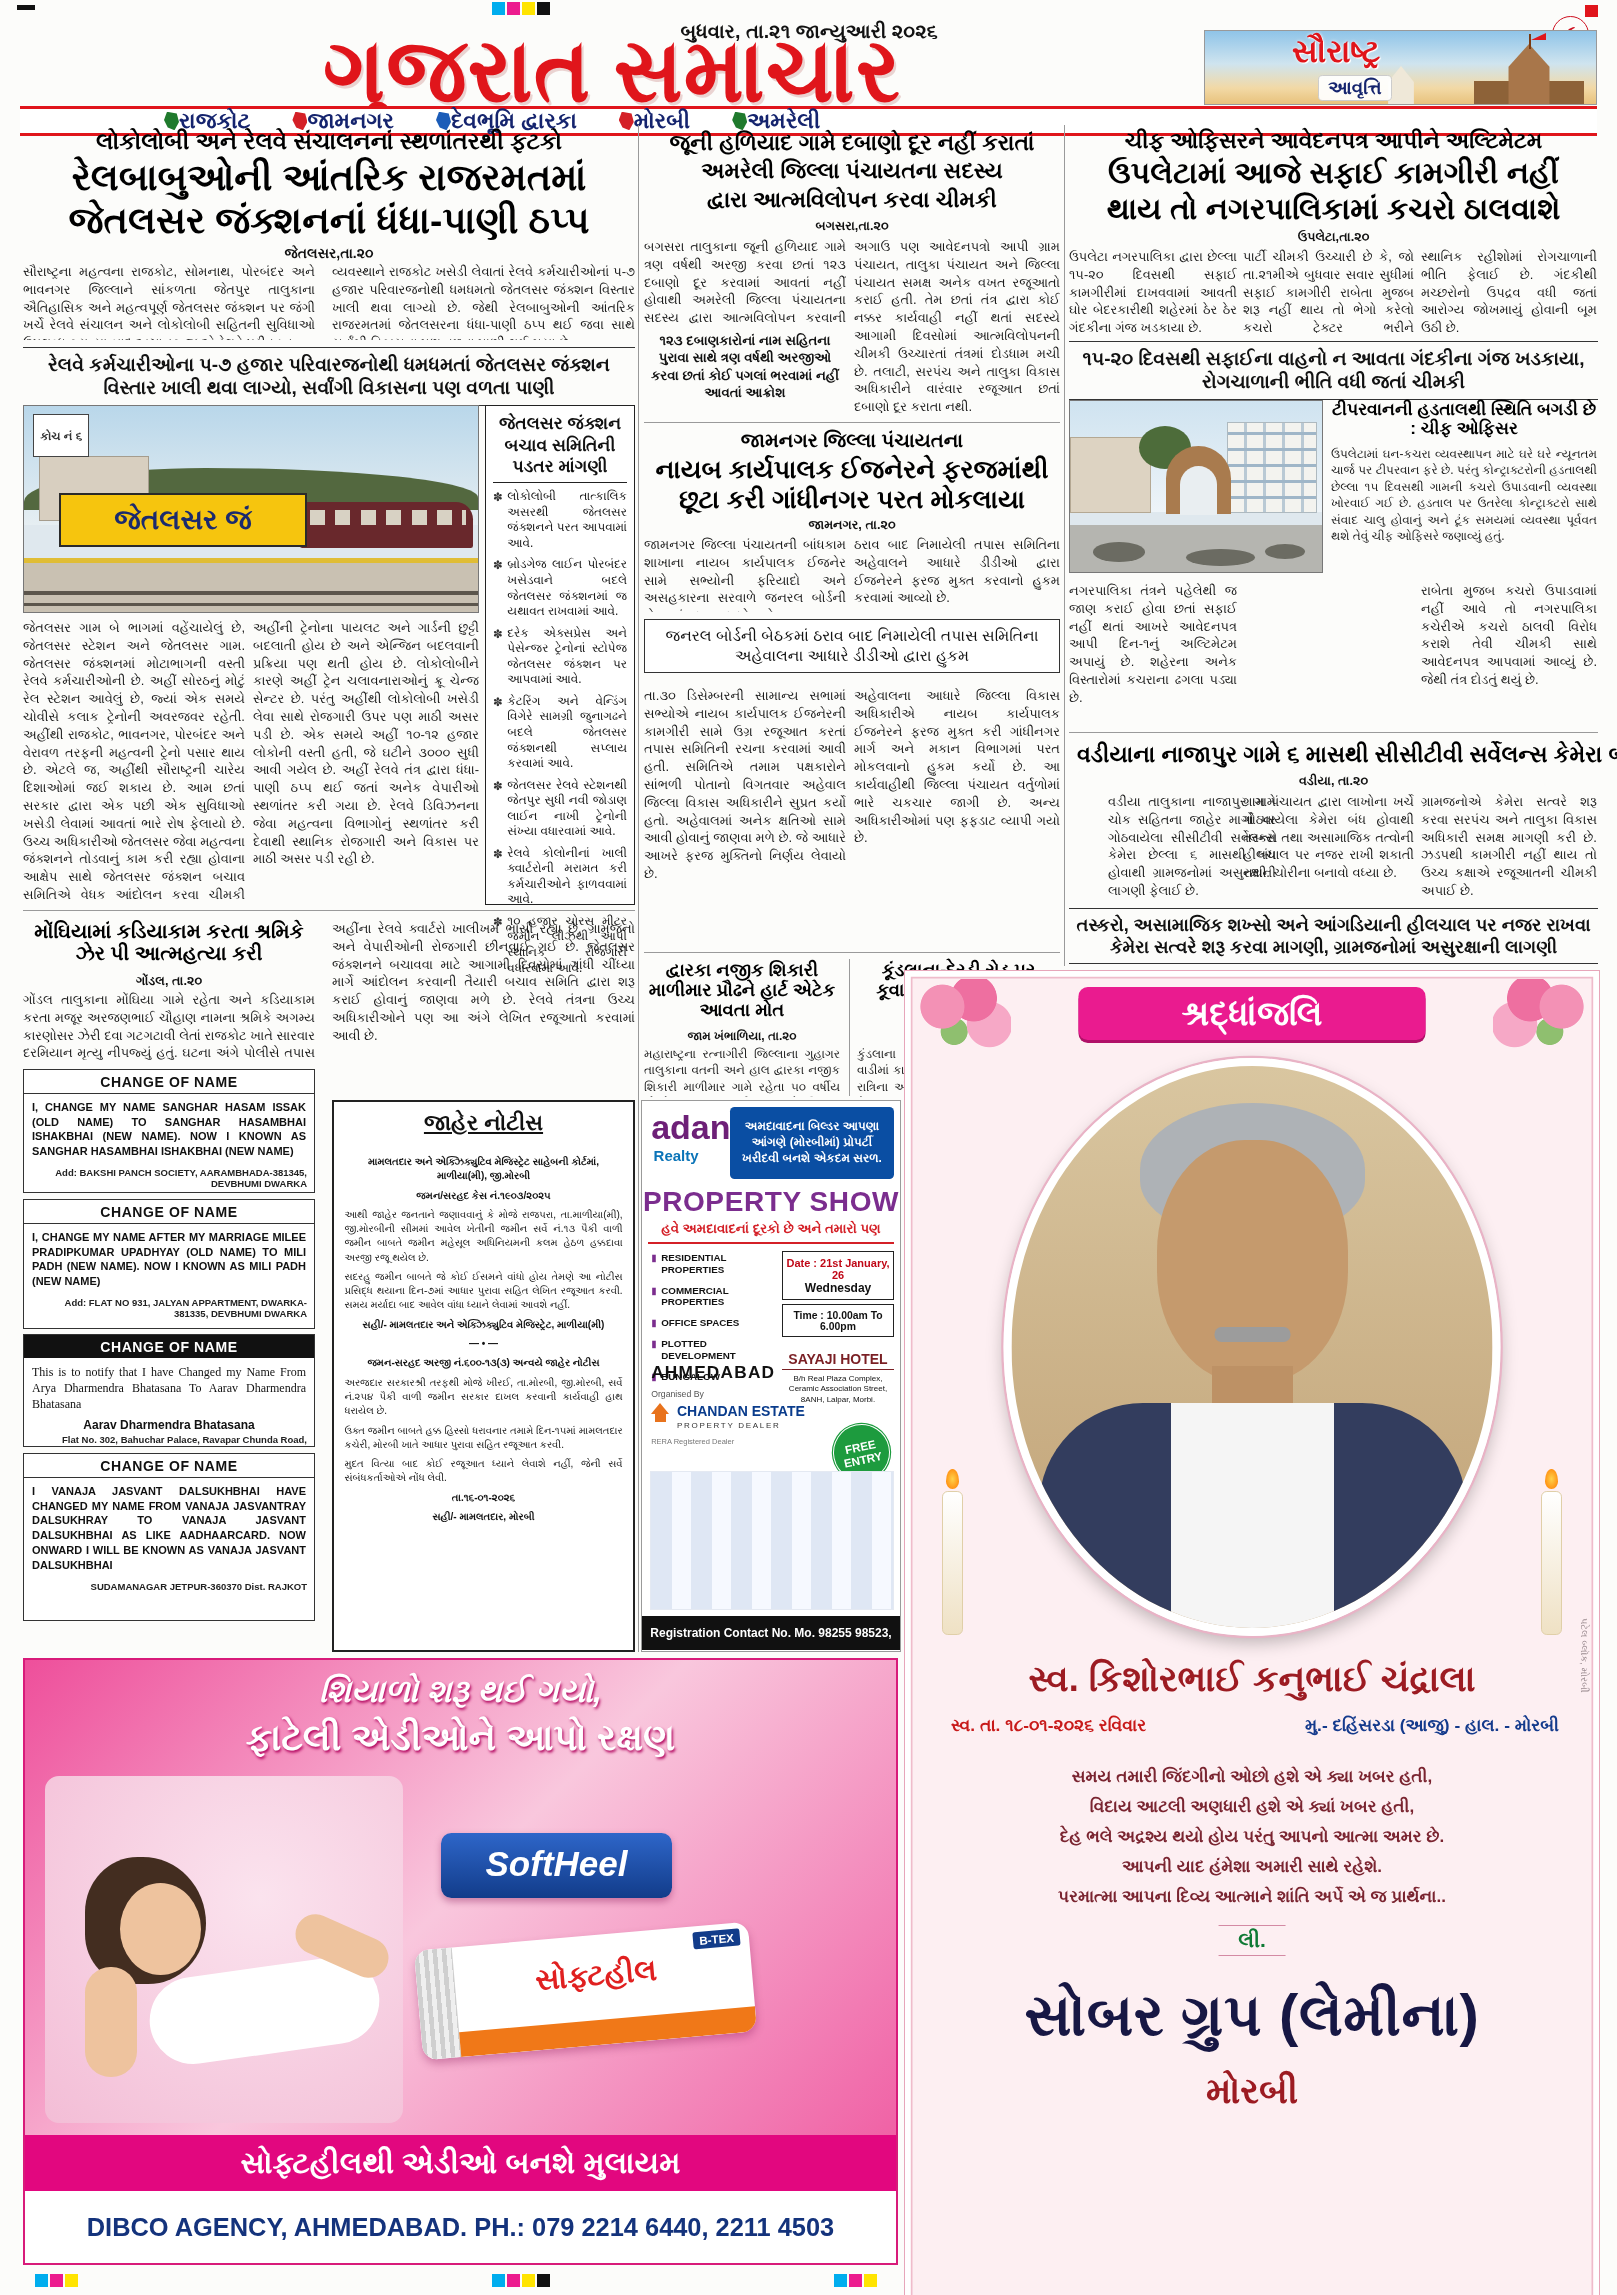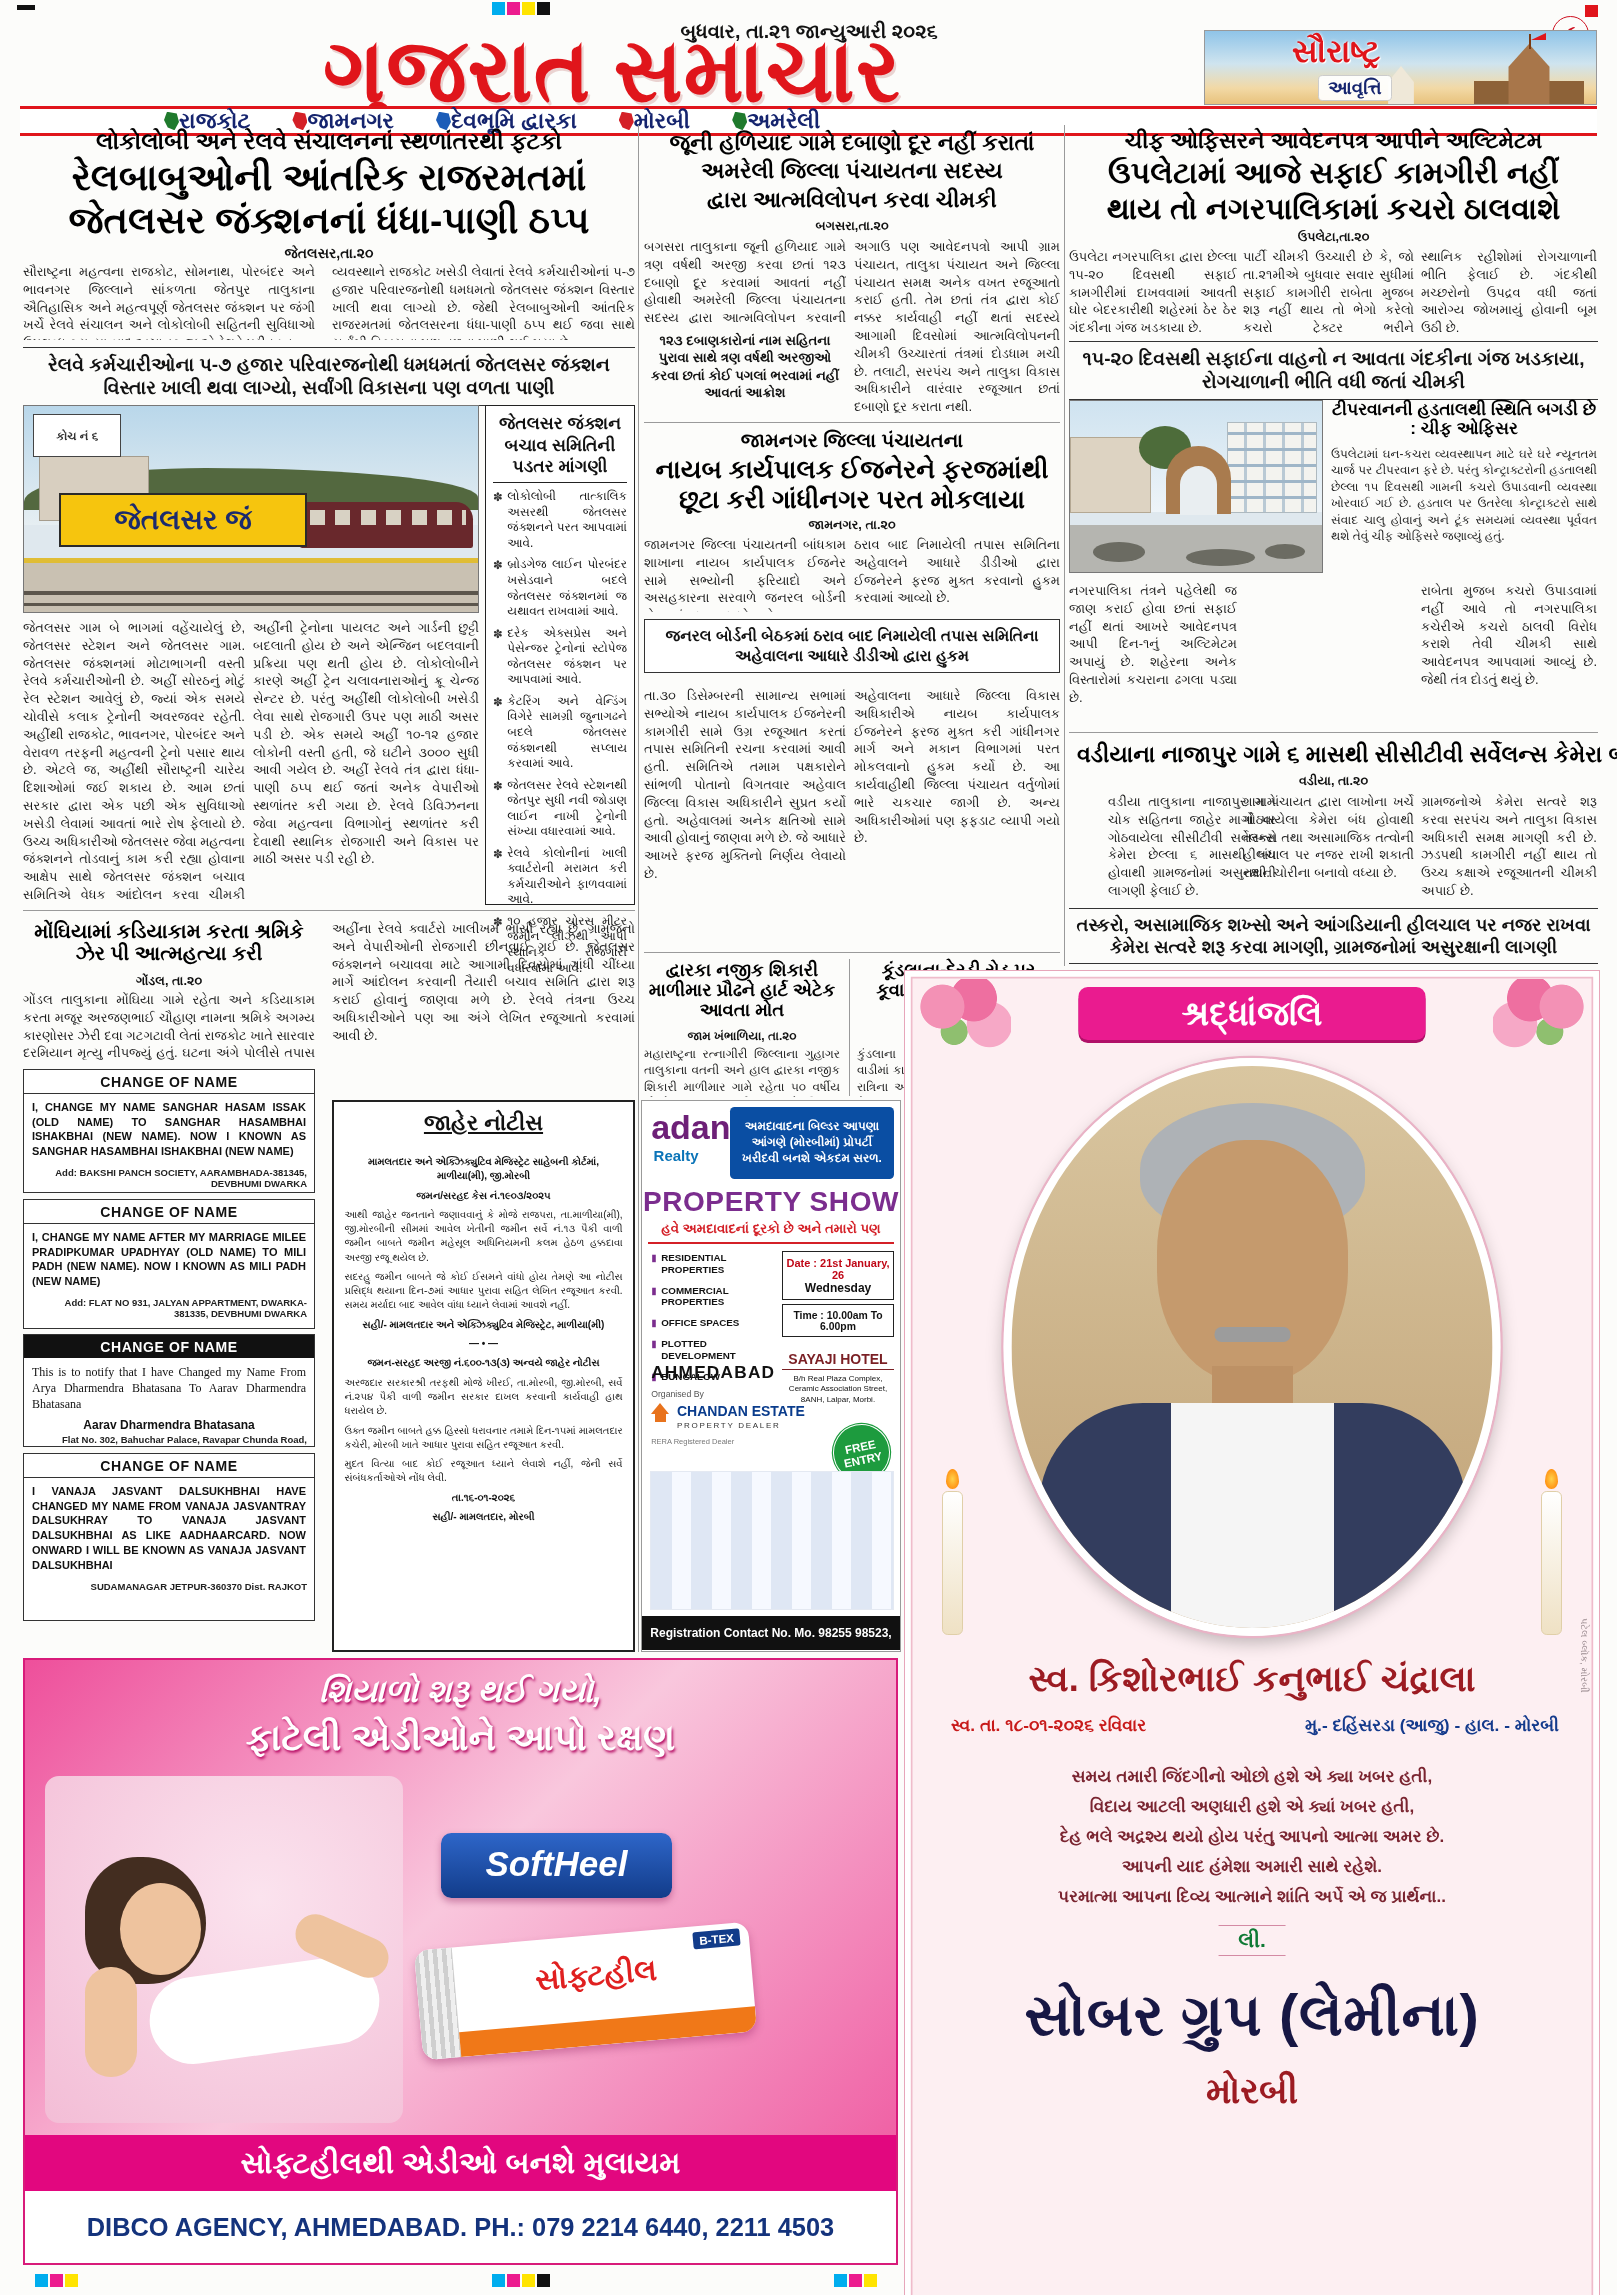--- a/index.html
+++ b/index.html
@@ -25,21 +25,21 @@
 .ed-sub{position:absolute;left:113px;top:44px;background:rgba(255,255,255,.93);padding:1.2px 9.2px;font-size:18.5px;font-weight:bold;color:#15246e;border-radius:4.6px;border:0.6px solid #ccc}
 .cities{left:20px;top:106px;width:1577px;height:30px;border-top:3.5px solid #e0151b;border-bottom:3.5px solid #e0151b;display:flex;align-items:center;gap:42px;padding-left:144px;background:#fff}
 .city{display:flex;align-items:center;font-size:22px;font-weight:bold;color:#15246e;white-space:nowrap}
 .map-icon{width:15px;height:18.5px;display:inline-block;clip-path:polygon(20% 0,85% 10%,100% 55%,70% 100%,25% 85%,0 45%)}
 
 .photo{position:absolute;border:0.6px solid #777;overflow:hidden;background:#dfe8ee}
 .sky1{position:absolute;left:0;top:0;width:100%;height:58%;background:linear-gradient(#b9d7ea,#e6eef2)}
 .trees1{position:absolute;left:0;top:62px;width:100%;height:42px;background:#53683f;border-radius:40% 60% 30% 70%/80% 70% 0 0}
 .bldg1{position:absolute;left:15px;top:50px;width:110px;height:65px;background:#d8cfc0;border:0.6px solid #a59c8d}
 .sign1{position:absolute;left:35px;top:87px;width:248px;height:54px;background:#f6c50e;border:2.3px solid #2a2a2a;display:flex;align-items:center;justify-content:center;font-size:28px;font-weight:bold;color:#1b2a6e}
-.board1{position:absolute;left:9.2px;top:8px;width:88px;height:43px;background:#fff;border:1.2px solid #444;display:flex;align-items:center;justify-content:center;font-size:11.6px;font-weight:bold;color:#333;text-align:center}
+.board1{position:absolute;left:9.2px;top:8px;width:56px;height:43px;background:#fff;border:1.2px solid #444;display:flex;align-items:center;justify-content:center;font-size:11.6px;font-weight:bold;color:#333;text-align:center}
 .train1{position:absolute;right:4.6px;top:96px;width:173px;height:46px;background:#69282c;border-radius:4.6px 17.3px 2.3px 2.3px}
 .trainwin{position:absolute;right:11.6px;top:104px;width:156px;height:15px;background:repeating-linear-gradient(90deg,#d8d2c4 0 15px,#69282c 15px 25.4px)}
 .platform1{position:absolute;left:0;bottom:0;width:100%;height:53px;background:#c9c1b2}
 .pedge{position:absolute;left:0;bottom:49px;width:100%;height:5.2px;background:#e0bd35}
 .track{position:absolute;left:0;width:100%;height:3.5px;background:#5c564c}
 .sky2{position:absolute;left:0;top:0;width:100%;height:65%;background:linear-gradient(#cfe3f0,#eef4f8)}
 .bldg2r{position:absolute;right:4.6px;top:21px;width:90px;height:91px;background:#f3f3ef;border:0.6px solid #aeb9bf;background-image:repeating-linear-gradient(0deg,transparent 0 12.7px,#9fb6c8 12.7px 16px),repeating-linear-gradient(90deg,transparent 0 16px,#b9c9d4 16px 19px)}
 .bldg2l{position:absolute;left:0;top:36px;width:81px;height:76px;background:#ddd3c2;border:0.6px solid #b4a893}
 .arch2{position:absolute;left:96px;top:45px;width:65px;height:68px;background:#a97b4e;border-radius:35px 35px 0 0}
 .archin{position:absolute;left:110px;top:65px;width:37px;height:49px;background:#e9eef1;border-radius:19.6px 19.6px 0 0}
@@ -114,21 +114,21 @@
 .sh-tube{position:absolute;left:393px;top:276px;width:335px;height:110px;background:#fff;border-radius:15px;transform:rotate(-5deg);box-shadow:0 4.6px 8px rgba(120,0,70,.3);overflow:hidden}
 .tube-cap{position:absolute;left:0;top:0;width:38px;height:100%;background:repeating-linear-gradient(90deg,#cfcfcf 0 4.6px,#efefef 4.6px 9.2px)}
 .tube-band{position:absolute;left:38px;bottom:0;width:297px;height:25.4px;background:#f07818}
 .tube-label{position:absolute;left:58px;top:23px;width:243px;text-align:center;font-size:30px;font-weight:bold;color:#e02020}
 .tube-brand{position:absolute;right:9.2px;top:5.8px;background:#123c8a;color:#fff;font-size:11.6px;font-weight:bold;padding:2.3px 5.8px;border-radius:2.3px}
 .sh-strip{position:absolute;left:0;top:475px;width:100%;height:57px;background:#e2077f;color:#fff;text-align:center;font-size:30px;font-weight:bold;line-height:55px}
 .sh-agency{position:absolute;left:0;top:531px;width:100%;height:73px;background:#fff;color:#14337c;text-align:center;font-size:25.4px;font-weight:bold;line-height:72px}
 
 .vline{position:absolute;width:0.6px;background:#9a9a9a}
 .hline{position:absolute;height:0.6px;background:#9a9a9a}
-.jn-box{border:1.2px solid #333;font-weight:bold;text-align:center;padding:5.8px 7px;line-height:1.3;font-size:15.6px;background:#fff}
+.jn-box{border:1.2px solid #333;font-weight:normal;text-align:center;padding:5.8px 7px;line-height:1.3;font-size:15.6px;background:#fff}
 </style>
 </head>
 <body>
 
 <div class="page">
 
   <div class="mark" style="left:17.3px;top:4.6px;width:17.3px;height:5.8px;background:#111"></div>
   <div class="mark" style="left:492px;top:2.3px;background:#00adee"></div>
   <div class="mark" style="left:507px;top:2.3px;background:#ec1c8e"></div>
   <div class="mark" style="left:522px;top:2.3px;background:#ffe400"></div>

